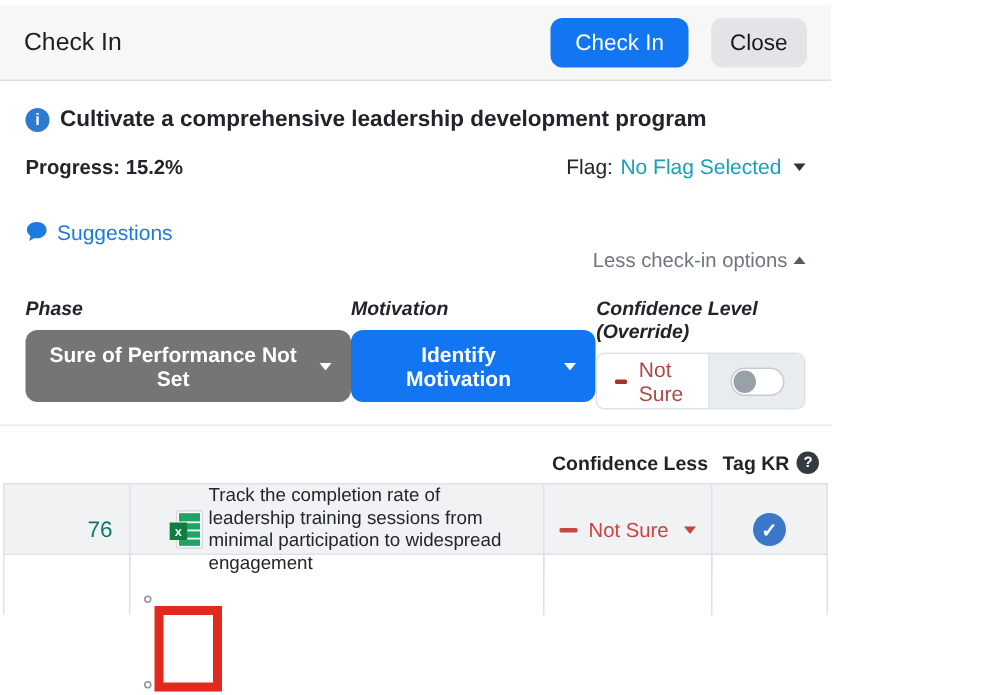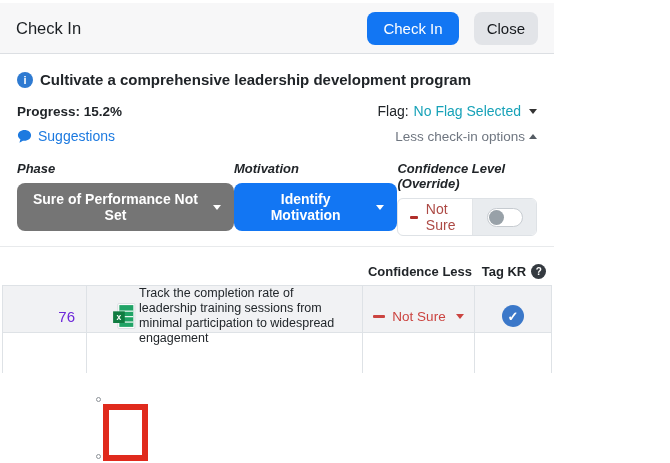--- a/index.html
+++ b/index.html
@@ -32,21 +32,21 @@
   .caret-down { width:0; height:0; border-left:4px solid transparent; border-right:4px solid transparent;
     border-top:5px solid #333; display:inline-block; margin-left:3px; }
   .caret-up { width:0; height:0; border-left:4px solid transparent; border-right:4px solid transparent;
     border-bottom:5px solid #555c63; display:inline-block; margin-left:4px; }
 
   .note-area { margin-top:6px; width:636px; height:82px; border:1px solid #c9ced3; border-radius:5px;
     padding:8px 11px; font-family:inherit; font-size:13px; color:#212529; resize:none; display:block; }
 
   .suggest-row { margin-top:9px; display:flex; justify-content:space-between; align-items:center; }
   .suggestions-link { display:inline-flex; align-items:center; gap:6px; color:#1d7ae0; font-size:14px; cursor:pointer;text-align:center; }
-  .less-options { color:#6f7680; font-size:13.5px; cursor:pointer; display:inline-flex; align-items:center; }
+  .less-options { color:#6f7680; font-size:13.5px; cursor:pointer; display:inline-flex; align-items:center;margin-top:38px; }
 
   .controls { display:flex; margin-top:17px; }
   .col-phase { width:260px; }
   .col-motivation { width:196px; }
   .col-confidence { flex:1; }
   .ctl-label { font-size:13px; font-weight:bold; color:#212529; margin-bottom:7px;font-style:italic; }
   .pill-btn { display:inline-flex; align-items:center; gap:9px; color:#fff; font-weight:bold;
     font-size:14px; border:none; border-radius:8px; padding:8px 13px; font-family:inherit; cursor:pointer; }
   .pill-gray { background:#757575; }
   .pill-blue { background:#1276f3; }
@@ -72,21 +72,21 @@
   .th { font-size:13px; font-weight:bold; color:#212529; text-align:center; display:flex;
     align-items:center; justify-content:center; gap:5px; }
   .q-icon { width:15px; height:15px; border-radius:50%; background:#343a40; color:#fff; font-size:10px;
     font-weight:bold; display:inline-flex; align-items:center; justify-content:center; cursor:pointer; }
   .kr-row { display:grid; grid-template-columns:84px 1fr 112px 76px; background:#f1f2f4;
     border:1px solid #dee2e6; height:48px; }
   .kr-row2 { display:grid; grid-template-columns:84px 1fr 112px 76px; background:#fff;
     border-left:1px solid #dee2e6; border-right:1px solid #dee2e6; height:40px; }
   .cell { border-right:1px solid #dee2e6; display:flex; align-items:center; }
   .cell:last-child { border-right:none; }
-  .cell-value { justify-content:flex-end; padding-right:11px; font-size:15px; color:#6d28d9; }
+  .cell-value { justify-content:flex-end; padding-right:11px; font-size:15px; color:#0f766e; }
   .cell-desc { position:relative; padding:0 10px 0 52px; }
   .desc-text { font-size:12.5px; line-height:15px; color:#22272b; }
   .desc-icon { position:absolute; left:24px; top:50%; transform:translateY(-50%); width:26px; height:28px; cursor:pointer; }
   .cell-conf { justify-content:center; gap:7px; font-size:13.5px; color:#cb4440; cursor:pointer; }
   .cell-conf .dash-icon { background:#cb4440; }
   .cell-conf .caret-down { border-top-color:#cb4440; }
   .cell-tag { justify-content:center; }
   .tag-check { width:22px; height:22px; border-radius:50%; background:#3b78c9; color:#fff;
     display:flex; align-items:center; justify-content:center; font-size:13px; font-weight:bold; cursor:pointer; }
 

